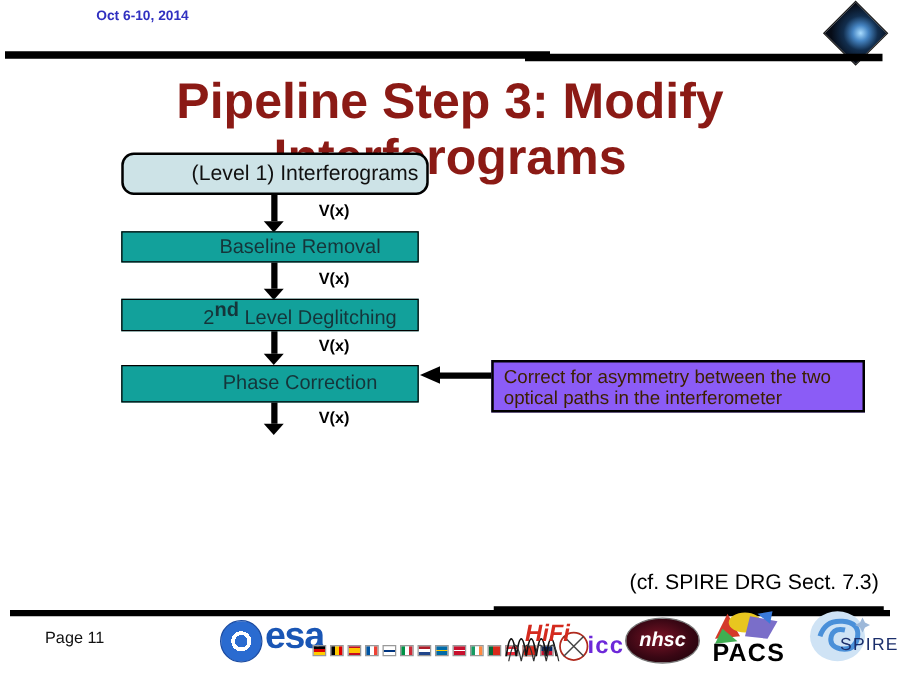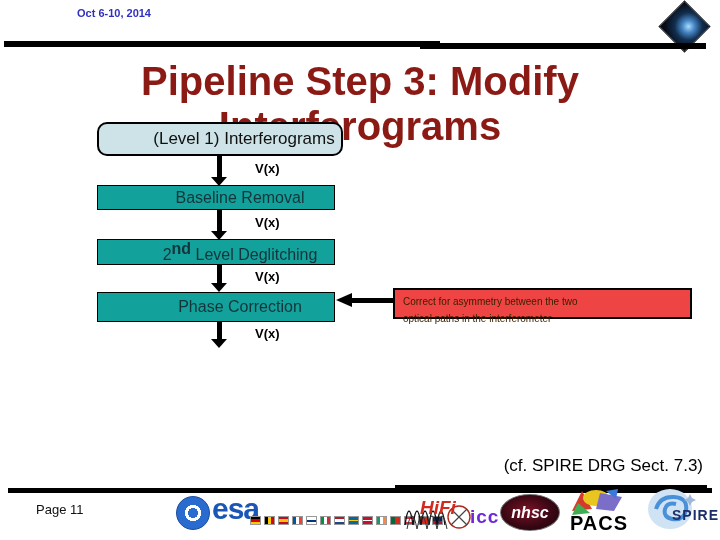--- a/index.html
+++ b/index.html
@@ -36,23 +36,23 @@
   .vshaft{position:absolute;left:217px;width:5px;background:#000;}
   .vhead{position:absolute;left:211px;width:0;height:0;
        border-left:8px solid transparent;border-right:8px solid transparent;
        border-top:9px solid #000;}
   .sig{position:absolute;left:231px;font-size:13px;font-weight:bold;color:#000;margin-left:24px;}
   .hshaft{position:absolute;left:352px;top:298px;width:42px;height:5px;background:#000;}
   .hhead{position:absolute;left:336px;top:293px;width:0;height:0;
        border-top:7px solid transparent;border-bottom:7px solid transparent;
        border-right:16px solid #000;}
   
-  .callout{position:absolute;left:393px;top:288px;width:299px;height:31px;
-       box-sizing:border-box;background:#ef4444;border:2px solid #000;
-       padding:3px 8px;font-size:10px;line-height:17px;color:#3d2000;}
+  .callout{position:absolute;left:393px;top:288px;width:299px;height:42px;
+       box-sizing:border-box;background:#8b5cf6;border:2px solid #000;
+       padding:3px 8px;font-size:15px;line-height:17px;color:#3d2000;}
   
   .refnote{position:absolute;right:17px;top:456px;font-size:17px;color:#000;}
   .rule-bot-a{position:absolute;left:8px;top:488px;width:704px;height:5px;background:#000;}
   .rule-bot-b{position:absolute;left:395px;top:485px;width:312px;height:5px;background:#000;}
   .page{position:absolute;left:20px;top:502px;font-size:13px;color:#111;margin-left:16px;}
   
   .esa-mark{position:absolute;left:176px;top:496px;width:32px;height:32px;border-radius:50%;
        background:radial-gradient(circle at 50% 50%, #2a6bd0 0 5px, #ffffff 5px 8px, #2a6bd0 8px);
        border:1px solid #1a4aa0;}
   .esa-word{position:absolute;left:212px;top:492px;font-size:30px;font-weight:bold;
@@ -65,21 +65,21 @@
   .icc-word{position:absolute;left:470px;top:506px;font-size:19px;font-weight:bold;
        color:#6d28d9;letter-spacing:1px;}
   .nhsc-oval{position:absolute;left:500px;top:494px;width:58px;height:35px;border-radius:50%;
        background:radial-gradient(ellipse at 45% 45%, #7a1426 0%, #3a0714 55%, #160208 100%);
        border:1px solid #777;display:flex;align-items:center;justify-content:center;
        color:#fff;font-weight:bold;font-style:italic;font-size:16px;}
   .pacs-art{position:absolute;left:566px;top:487px;}
   .pacs-word{position:absolute;left:570px;top:512px;font-size:20px;font-weight:bold;
        letter-spacing:1px;color:#000;}
   .spire-mark{position:absolute;left:646px;top:486px;}
-  .spire-word{position:absolute;left:672px;top:507px;font-size:14px;font-weight:bold;
+  .spire-word{position:absolute;left:672px;top:507px;font-size:14px;font-weight:normal;
        color:#1b2e6b;letter-spacing:1px;}
 </style>
 </head>
 <body>
 
 <div class="slide">
 
   <div class="hdr">
     <div>Oct 6-10, 2014</div>
   </div>

